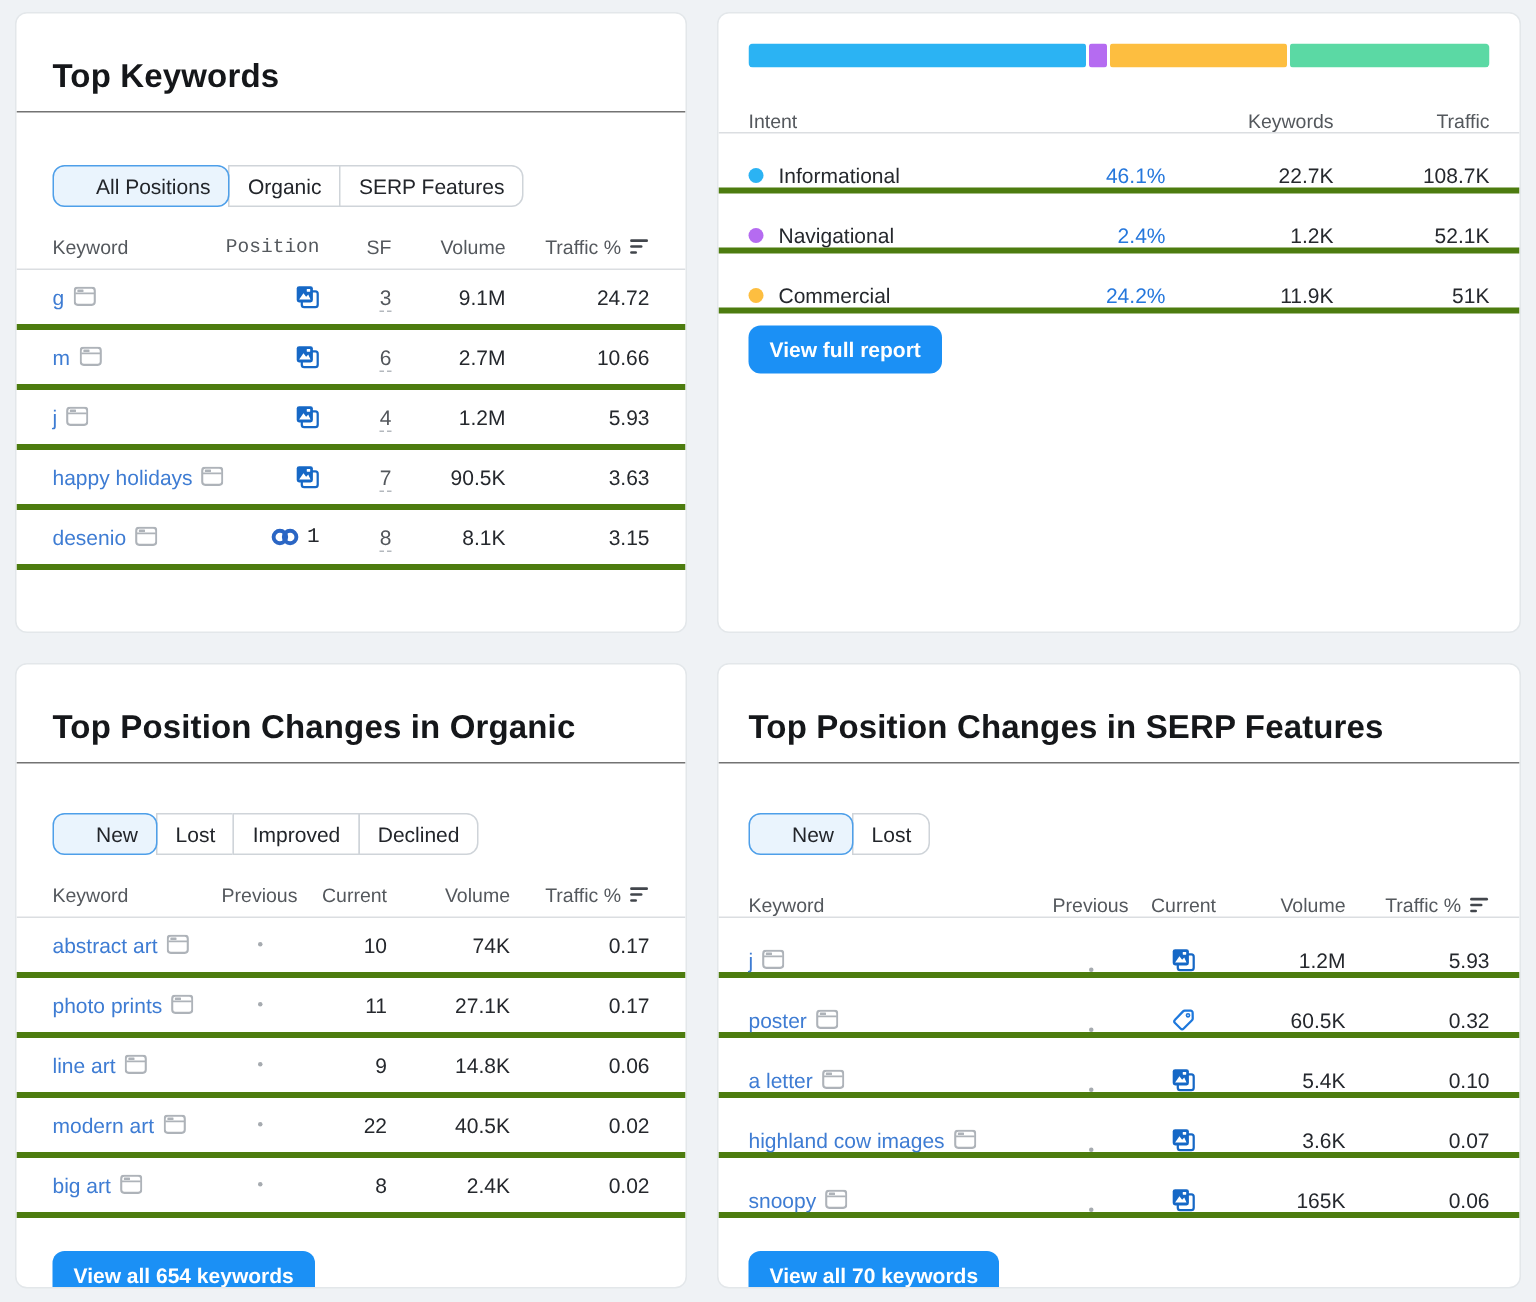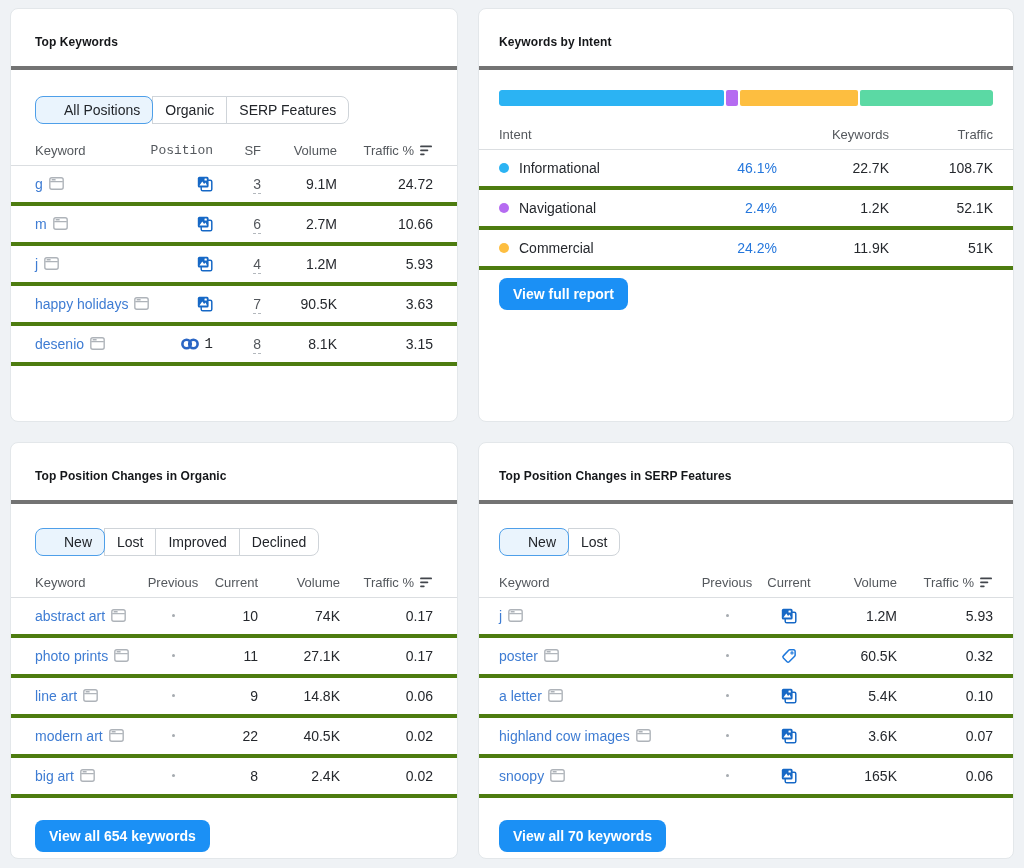--- a/index.html
+++ b/index.html
@@ -14,22 +14,22 @@
     border:1px solid #E3E7EA;border-radius:8px;
     box-sizing:border-box;overflow:hidden;
   }
   #card-tk{left:10px;top:8px;width:448px;height:414px;}
   #card-ki{left:478px;top:8px;width:536px;height:414px;}
   #card-oc{left:10px;top:442px;width:448px;height:417px;}
   #card-sc{left:478px;top:442px;width:536px;height:417px;}
 
   .card-title{
     height:47px;display:flex;align-items:center;
-    font-size:12px;font-weight:700;color:#15171A;
-    border-bottom:4px solid #737373;letter-spacing:.1px;
+    font-size:22px;font-weight:700;color:#15171A;
+    border-bottom:1px solid #737373;letter-spacing:.1px;
   }
   .padL .card-title{padding:0 24px;}
   .padR .card-title{padding:0 20px;}
 
   
   .tabs{display:inline-flex;margin-top:16px;}
   .padL .tabs{margin-left:24px;}
   .padR .tabs{margin-left:20px;}
   .bottom .tabs{margin-top:14px;}
   .tab{
@@ -40,21 +40,21 @@
   }
   .tab:first-child{border-radius:8px 0 0 8px;margin-left:0;padding-left:28px;}
   .tab:last-child{border-radius:0 8px 8px 0;}
   .tab.selected{
     background:#EAF4FD;border-color:#4E9FE9;border-radius:8px;z-index:1;
   }
 
   
   .thead,.trow{display:flex;align-items:center;box-sizing:border-box;}
   .padL .thead,.padL .trow{padding:0 24px;}
-  .padR .thead,.padR .trow{padding:0 20px;}
+  .padR .thead,.padR .trow{padding:0 20px;align-items:flex-end;}
   .thead{height:30px;margin-top:12px;font-size:13px;color:#54585D;border-bottom:1px solid #DBDEE1;}
   #card-ki .thead{margin-top:14px;}
   .trow{height:40px;border-bottom:4px solid #4d7c0f;font-size:14px;color:#25282D;}
 
   .cell{box-sizing:border-box;}
   .r{text-align:right;justify-content:flex-end;}
 
   
   .tk-kw{flex:1;display:flex;align-items:center;gap:6px;min-width:0;}
   .tk-pos{width:60px;display:flex;align-items:center;justify-content:flex-end;gap:5px;font-family:Liberation Mono, monospace;}
@@ -237,21 +237,20 @@
         <span>1</span>
       </span>
     <span class="cell tk-sf r"><a class="sf-num">8</a></span>
     <span class="cell tk-vol r">8.1K</span>
     <span class="cell tk-tr">3.15</span>
   </div>
 
 </section>
 
 <section class="card padR" id="card-ki">
-  <h2 class="card-title">Keywords by Intent</h2>
 
   <div class="ibar">
     <div class="seg" style="width: 46.1%; background-color: rgb(43, 179, 243);"></div>
     <div class="seg" style="width: 2.4%; background-color: rgb(181, 107, 241);"></div>
     <div class="seg" style="width: 24.2%; background-color: rgb(253, 190, 64);"></div>
     <div class="seg" style="width: 27.3%; background-color: rgb(91, 217, 164);"></div>
   </div>
 
   <div class="thead">
     <span class="cell ki-int">Intent</span>

